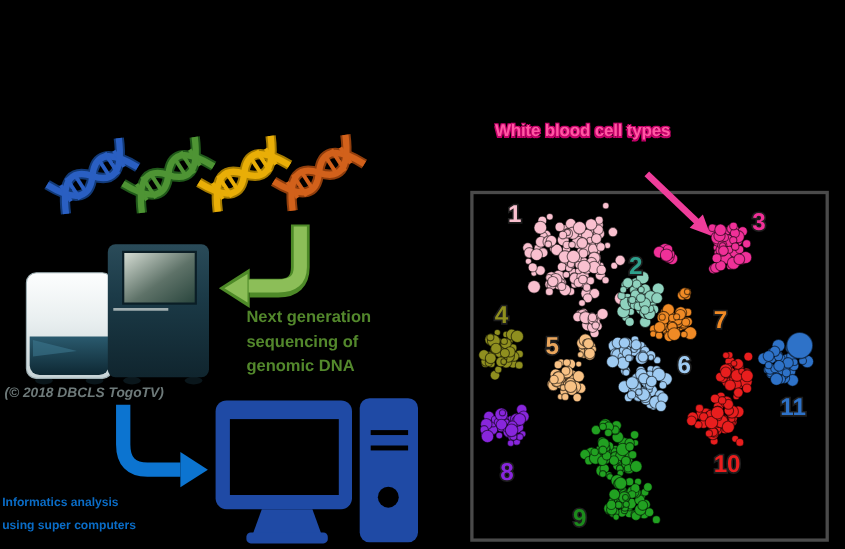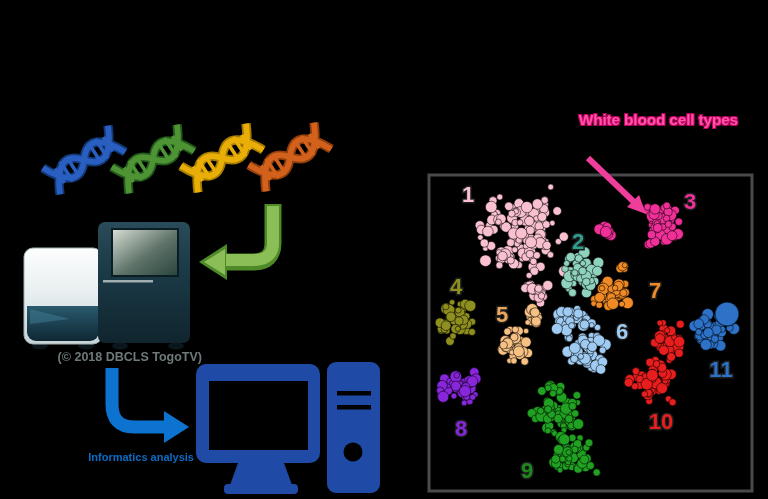--- a/index.html
+++ b/index.html
@@ -1,20 +1,20 @@
 <!DOCTYPE html>
 <html style="--green_arrow_fill: #8CBE58; --green_arrow_edge: #4E8A28; --blue_arrow: #0C74D0; --computer_blue: #1F4AA5; --machine_dark: #1B3A47; --pink_arrow: #EE3D9A; --plot_border: #4A4A4A; --copyright_color: #6E7A7A; --next_gen_color: #53882C; --informatics_color: #0A6CC6; --title_pink: #FF57A3; --title_pink_edge: #C40069;"><head>
 <meta charset="utf-8">
 <style>
   html,body{margin:0;padding:0;background:#000;}
   #stage{position:relative;width:768px;height:499px;background:#000;overflow:hidden;
          font-family:"Liberation Sans",sans-serif;}
   #art{position:absolute;left:0;top:0;}
-  .txt{position:absolute;font-weight:bold;text-align:right;}
-  #copyright{left:32px;top:350px;width:170px;font-size:12.5px;color:var(--copyright_color);}
+  .txt{position:absolute;font-weight:bold;text-align:left;}
+  #copyright{left:4px;top:350px;width:170px;font-size:12.5px;color:var(--copyright_color);font-style:italic;}
   #nextgen{left:224px;top:278px;width:152px;font-size:15px;line-height:22px;color:var(--next_gen_color);}
   #informatics{left:2px;top:447px;width:192px;font-size:11px;line-height:21px;color:var(--informatics_color);}
   #wbc-title{left:450px;top:110px;width:288px;font-size:15.5px;line-height:20px;letter-spacing:-0.2px;
              color:var(--title_pink);
              text-shadow:1px 1px 0 var(--title_pink_edge),-1px -1px 0 var(--title_pink_edge),
                          1px -1px 0 var(--title_pink_edge),-1px 1px 0 var(--title_pink_edge);}
   .cluster-label{font:bold 22px "Liberation Sans",sans-serif;paint-order:stroke;
                  stroke:#1e1e1e;stroke-width:3px;text-anchor:middle;}
 </style>
 </head>
@@ -947,22 +947,28 @@
       </g>
 
     <g>
       <line x1="588" y1="158" x2="634" y2="202" stroke="var(--pink_arrow)" stroke-width="6"></line>
       <polygon points="646,214 627,207 639,195" fill="var(--pink_arrow)"></polygon>
     </g>
   </svg>
 
   <div id="copyright" class="txt">(© 2018 DBCLS TogoTV)</div>
 
+  <div id="nextgen" class="txt">
+    <div>Next generation</div>
+    <div>sequencing of</div>
+    <div>genomic DNA</div>
+  </div>
 
   <div id="informatics" class="txt">
     <div>Informatics analysis</div>
+    <div>using super computers</div>
   </div>
 
   <div id="wbc-title" class="txt">
     <div>White blood cell types</div>
   </div>
 
 </div>
 
 </body></html>

